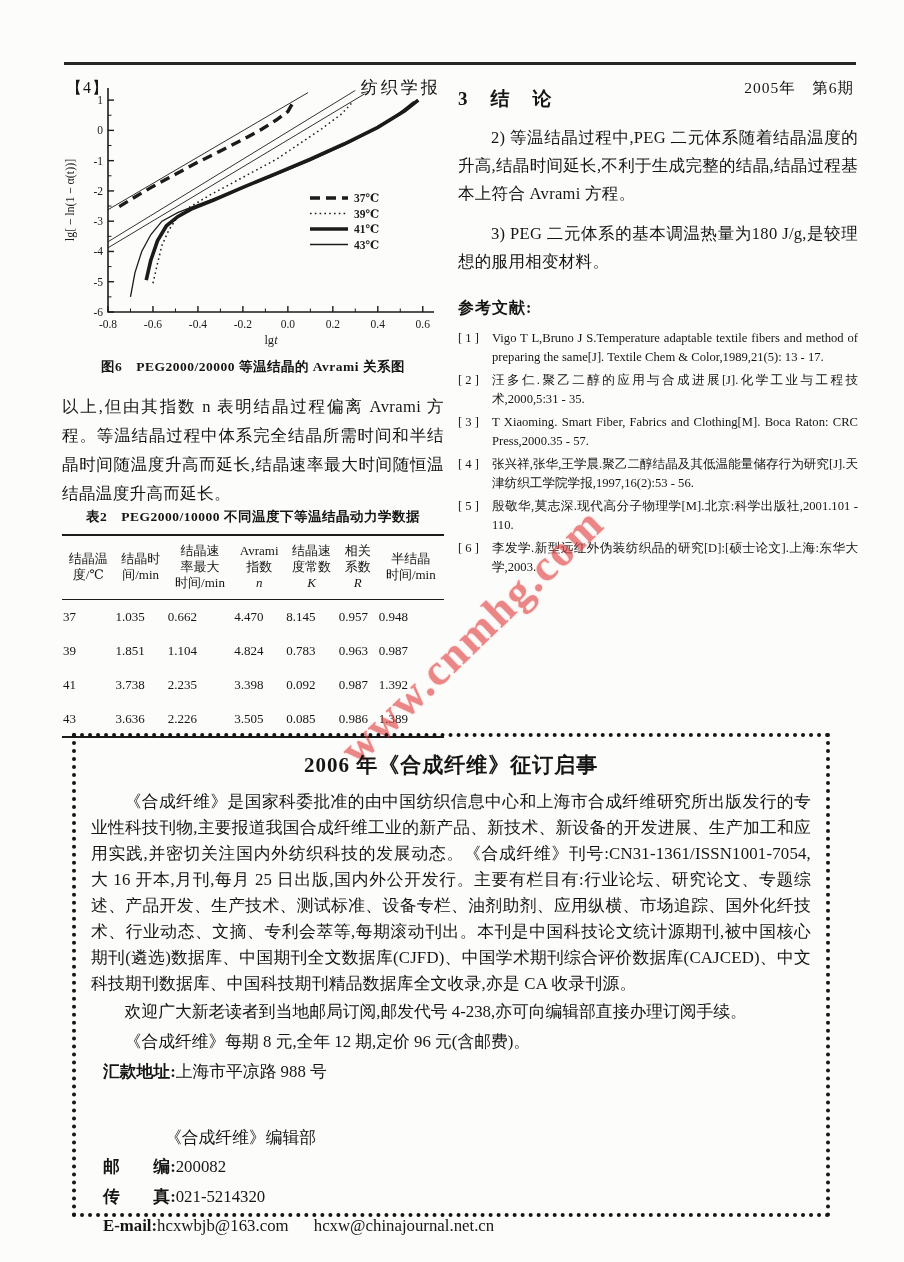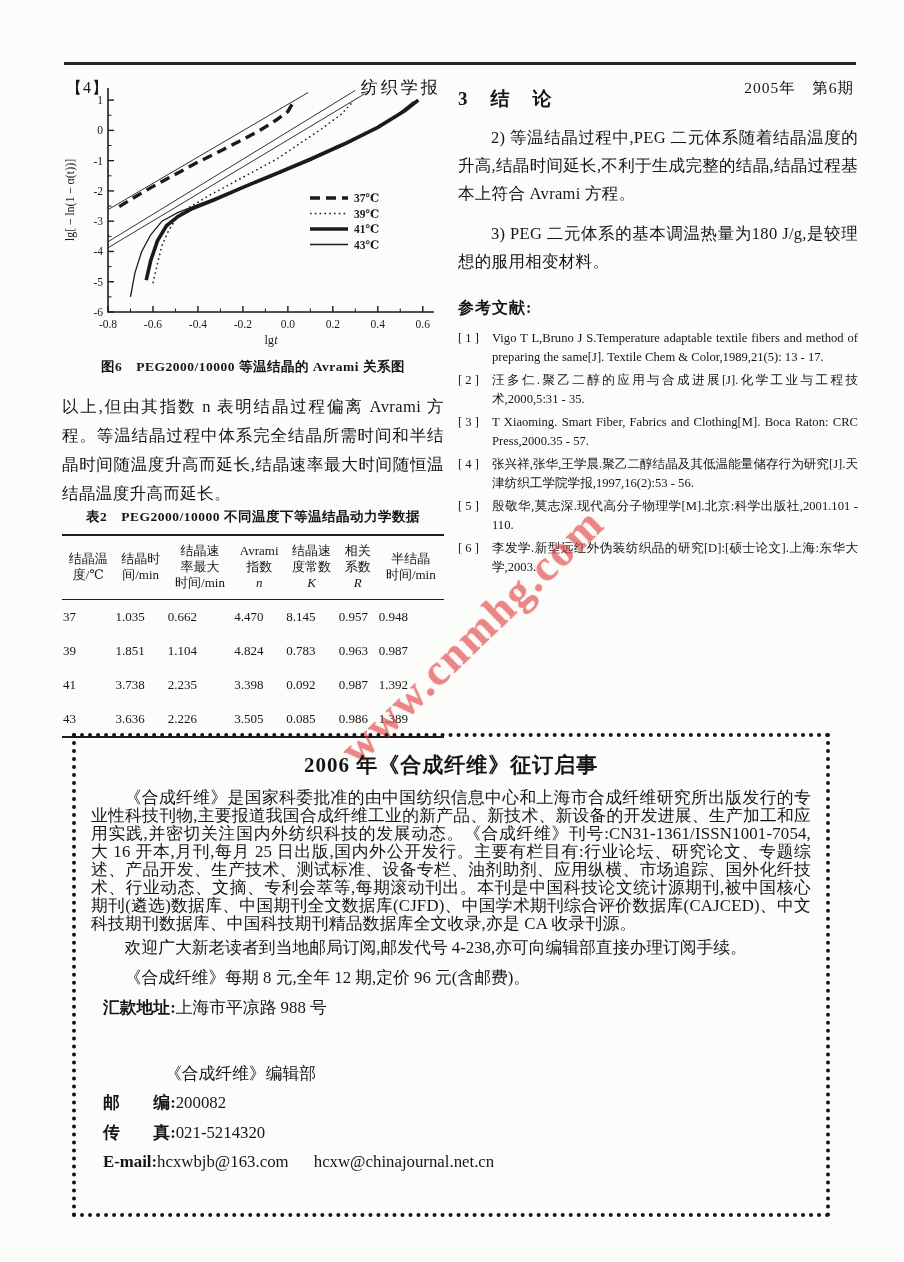--- a/index.html
+++ b/index.html
@@ -88,21 +88,21 @@
     position:absolute; top:733px; left:72px; width:758px; height:484px;
     border:4px dotted #161616;
     padding:10px 15px 8px;
     font-family:Liberation Serif, serif;
   }
   .notice-title {
     text-align:center; font-size:21px; font-weight:bold;
     letter-spacing:1px; margin:4px 0 10px;
   }
   .notice-body {
-    font-size:16.8px; line-height:18px; text-align:justify;
+    font-size:16.8px; line-height:26px; text-align:justify;
     text-indent:2em; letter-spacing:0.2px;
   }
   .notice-line { font-size:16.8px; line-height:29.5px; text-indent:2em; }
   .contacts { margin-top:1px; }
   .contact-line { font-size:16.8px; line-height:29.5px; padding-left:12px; }
   .contact-line .clabel { font-weight:bold; }
   .contact-line.no-label { padding-left:74px;margin-top:36px; }
   .contact-line .cvalue { white-space:pre-wrap; }
 </style>
 </head>
@@ -179,21 +179,21 @@
           <line x1="248" y1="118" x2="286" y2="118" stroke="#1b1b1b" stroke-width="3.4" stroke-dasharray="10 6"></line>
           <text x="292" y="122" font-size="11.5" fill="#1b1b1b" font-weight="bold">37℃</text>
           <line x1="248" y1="133.5" x2="286" y2="133.5" stroke="#1b1b1b" stroke-width="1.5" stroke-dasharray="1.6 3.2"></line>
           <text x="292" y="137.5" font-size="11.5" fill="#1b1b1b" font-weight="bold">39℃</text>
           <line x1="248" y1="149" x2="286" y2="149" stroke="#1b1b1b" stroke-width="3.6"></line>
           <text x="292" y="153" font-size="11.5" fill="#1b1b1b" font-weight="bold">41℃</text>
           <line x1="248" y1="164.5" x2="286" y2="164.5" stroke="#1b1b1b" stroke-width="1.3"></line>
           <text x="292" y="168.5" font-size="11.5" fill="#1b1b1b" font-weight="bold">43℃</text>
         </svg>
     </div>
-    <div class="fig-caption">图6　PEG2000/10000 等温结晶的 Avrami 关系图</div>
+    <div class="fig-caption">图6　PEG2000/20000 等温结晶的 Avrami 关系图</div>
     <p class="body-par">以上,但由其指数 n 表明结晶过程偏离 Avrami 方程。等温结晶过程中体系完全结晶所需时间和半结晶时间随温度升高而延长,结晶速率最大时间随恒温结晶温度升高而延长。</p>
 
     <div class="tbl-caption">表2　PEG2000/10000 不同温度下等温结晶动力学数据</div>
     <table class="kin" id="kin-table">
       <thead>
           <tr>
             <th>结晶温<br>度/℃</th>
             <th>结晶时<br>间/min</th>
             <th>结晶速<br>率最大<br>时间/min</th>
             <th>Avrami<br>指数<br><i>n</i></th>

